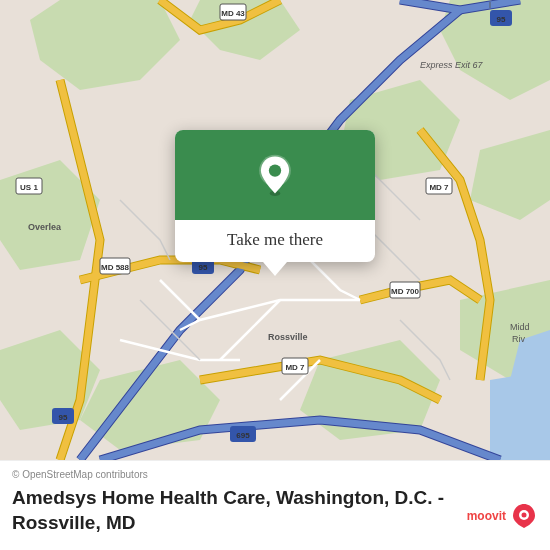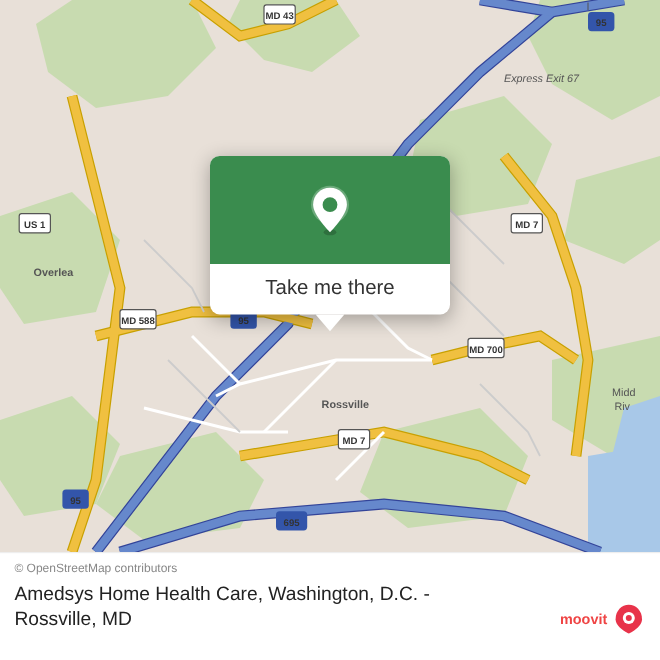--- a/index.html
+++ b/index.html
@@ -60,20 +60,21 @@
       height: 44px;
       position: relative;
     }
 
     #popup-label {
       padding: 10px 16px 0 16px;
       font-size: 17px;
       font-weight: 500;
       color: #333;
       text-align: center;
+      font-family: Liberation Serif, serif;
     }
 
     
     #popup-tail {
       width: 0;
       height: 0;
       border-left: 12px solid transparent;
       border-right: 12px solid transparent;
       border-top: 14px solid white;
       position: absolute;
@@ -93,22 +94,22 @@
       border-top: 1px solid #eee;
     }
 
     #copyright-text {
       font-size: 10px;
       color: #888;
       margin-bottom: 6px;
     }
 
     #location-name {
-      font-size: 16px;
-      font-weight: 400;
+      font-size: 19px;
+      font-weight: 700;
       color: #222;
       line-height: 1.3;
     }
 
     #moovit-logo {
       position: absolute;
       right: 12px;
       bottom: 20px;
       display: flex;
       align-items: center;

